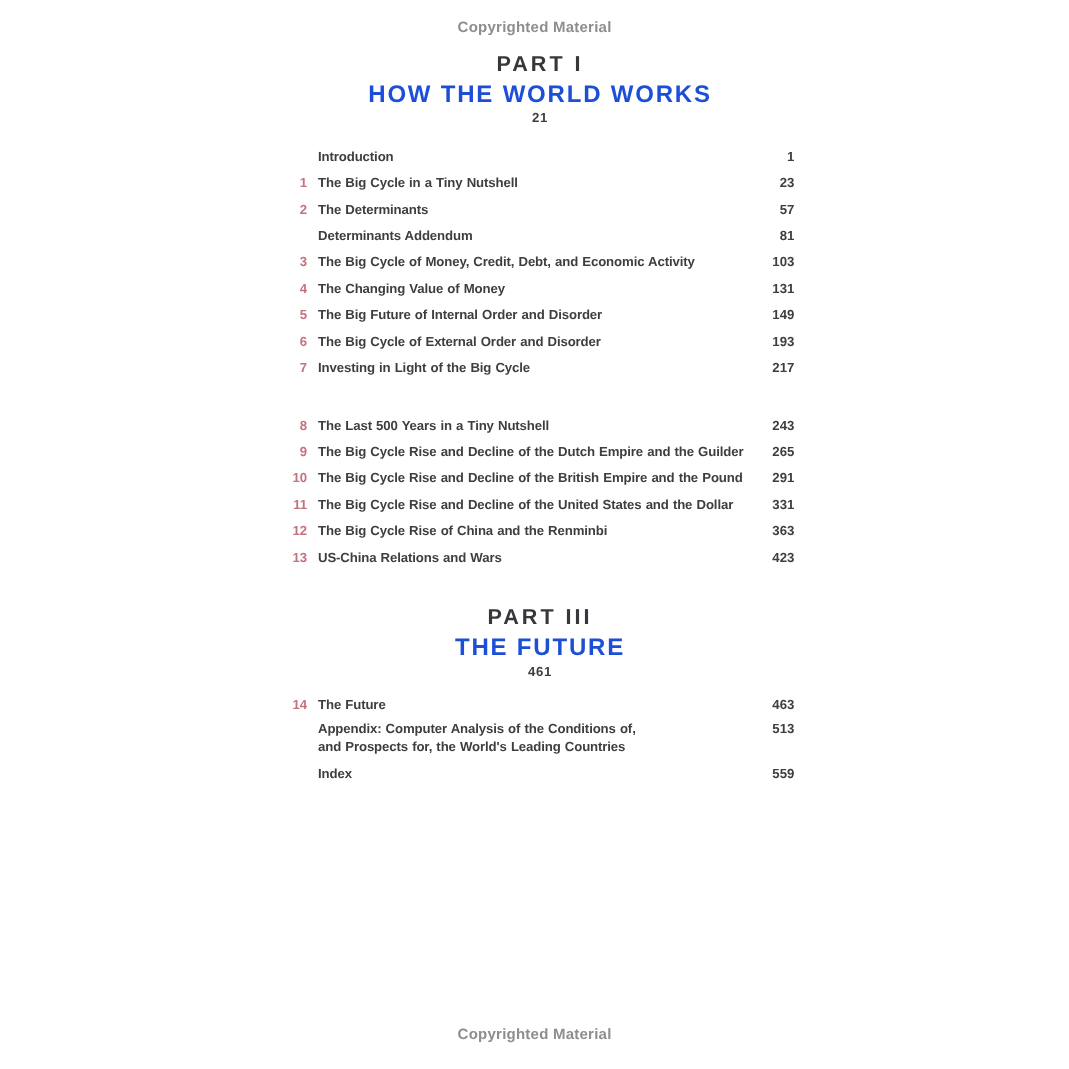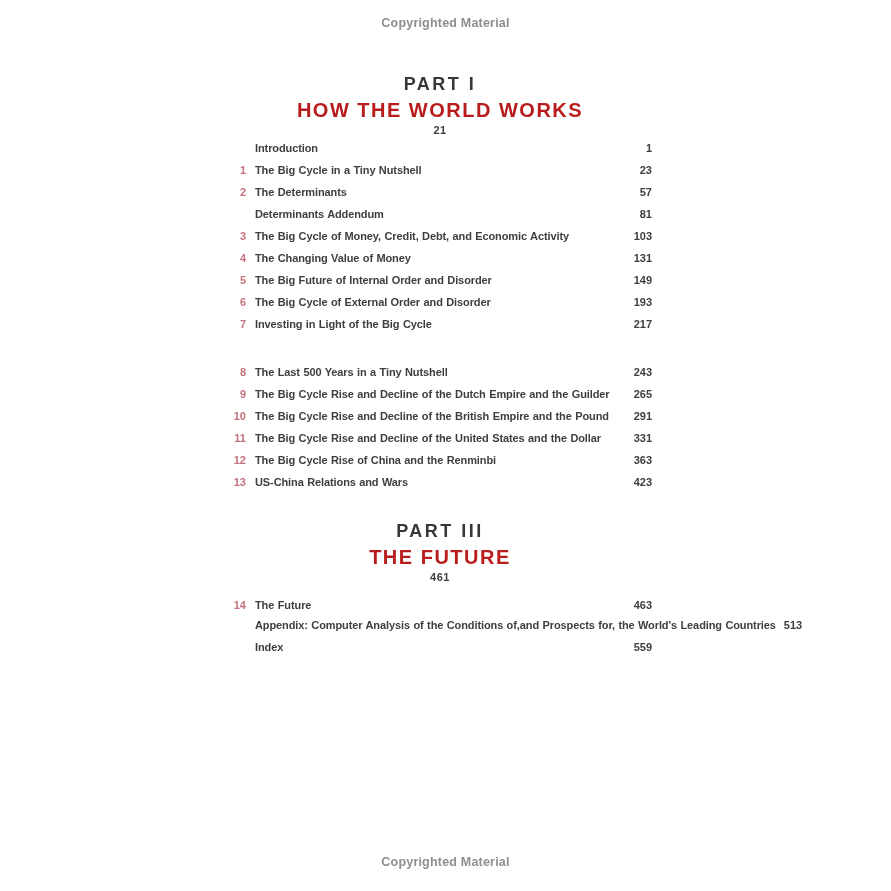--- a/index.html
+++ b/index.html
@@ -22,49 +22,49 @@
     color: #8e8e8e;
     font-size: 12.5px;
     font-weight: 700;
     letter-spacing: 0.2px;
   }
   .copyright.top { top: 16px; }
   .copyright.bottom { top: 855px; }
 
   .toc {
     position: absolute;
-    left: 228px;
+    left: 238px;
     top: 0;
     width: 424px;
-    padding-top: 72px;
+    padding-top: 41px;
   }
   .part-heading { text-align: center; }
   .part-label {
     font-size: 18px;
     font-weight: 700;
     letter-spacing: 2.5px;
     color: #36373b;
     line-height: 24px;
   }
   .part-title {
     font-size: 20px;
     font-weight: 700;
     letter-spacing: 1.5px;
-    color: #b91c1c;
+    color: #1d4ed8;
     line-height: 28px;
   }
   .part-page {
     font-size: 11px;
     font-weight: 700;
     color: #3e3e40;
     line-height: 13px;
     margin-top: 0;
     letter-spacing: 0.5px;
   }
-  .rows { }
+  .rows { margin-top: 14px; }
   .part-section { margin-top: 26px; }
   .row {
     display: flex;
     align-items: center;
     height: 22px;
     font-weight: 700;
     font-size: 11px;
   }
   .row .num {
     flex: 0 0 18px;
@@ -86,21 +86,21 @@
     text-align: right;
   }
   .rows-part3 { margin-top: 10px; }
   .row.multi {
     height: auto;
     align-items: flex-start;
     padding-top: 2px;
   }
   .row.multi .title-stack {
     display: flex;
-    flex-direction: row;
+    flex-direction: column;
   }
   .row.multi .title { line-height: 15px; height: 15px; }
   .row.multi .pg { line-height: 15px; }
   .row-index { margin-top: 3px; }
 </style>
 </head>
 <body>
 
 <div class="copyright top">Copyrighted Material</div>
 

